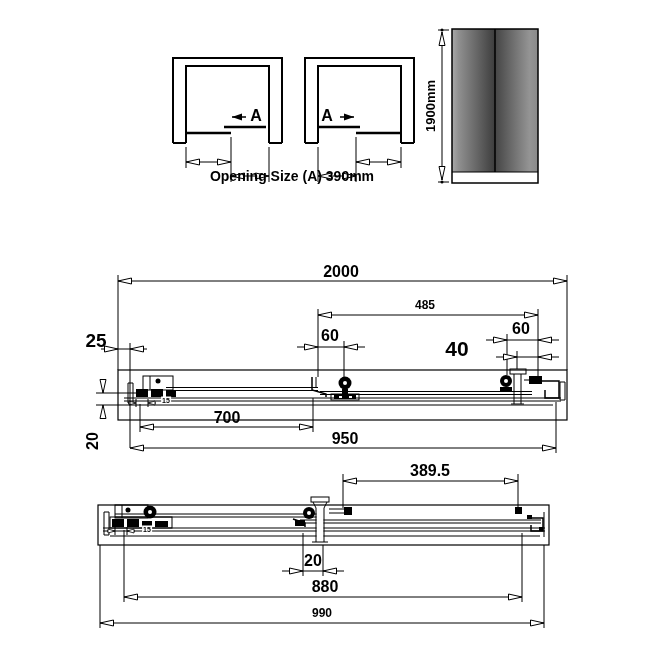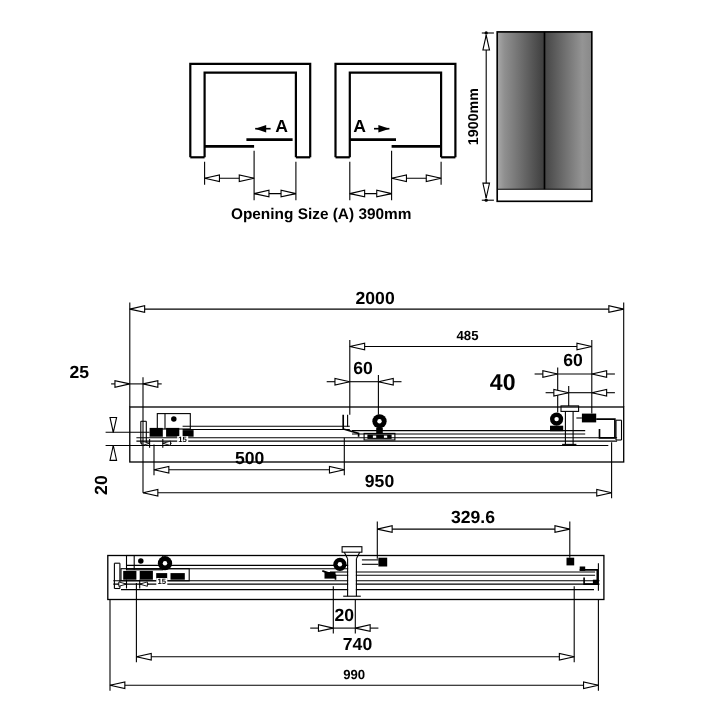--- a/index.html
+++ b/index.html
@@ -252,34 +252,34 @@
 
     <line class="w1" x1="100" y1="545" x2="100" y2="628"></line>
     <line class="w1" x1="544" y1="545" x2="544" y2="628"></line>
     <line class="w1" x1="100" y1="623" x2="544" y2="623" marker-start="url(#marr)" marker-end="url(#marr)"></line>
   </g>
 </svg>
 
 <div>
   <span class="lbl" style="left:256px;top:116px;font-size:16px">A</span>
   <span class="lbl" style="left:327px;top:116px;font-size:16px">A</span>
-  <span class="lbl" style="left:292px;top:194px;font-size:14px">Opening Size (A) 390mm</span>
+  <span class="lbl" style="left:292px;top:176px;font-size:14px">Opening Size (A) 390mm</span>
   <span class="lbl rot" style="left:430px;top:106px;font-size:13px">1900mm</span>
 
   <span class="lbl" style="left:341px;top:272px;font-size:16px">2000</span>
   <span class="lbl" style="left:425px;top:305px;font-size:12px">485</span>
   <span class="lbl" style="left:330px;top:336px;font-size:16px">60</span>
   <span class="lbl" style="left:521px;top:329px;font-size:16px">60</span>
   <span class="lbl" style="left:457px;top:348px;font-size:21px">40</span>
-  <span class="lbl" style="left:72px;top:340px;font-size:16px">25</span>
+  <span class="lbl" style="left:96px;top:340px;font-size:19px">25</span>
   <span class="lbl sm" style="left:166px;top:400px;font-size:7px">15</span>
-  <span class="lbl" style="left:227px;top:418px;font-size:16px">500</span>
+  <span class="lbl" style="left:227px;top:418px;font-size:16px">700</span>
   <span class="lbl rot" style="left:93px;top:441px;font-size:16px">20</span>
   <span class="lbl" style="left:345px;top:439px;font-size:16px">950</span>
 
-  <span class="lbl" style="left:430px;top:471px;font-size:16px">329.6</span>
+  <span class="lbl" style="left:430px;top:471px;font-size:16px">389.5</span>
   <span class="lbl" style="left:313px;top:561px;font-size:16px">20</span>
   <span class="lbl sm" style="left:147px;top:529px;font-size:7px">15</span>
-  <span class="lbl" style="left:325px;top:587px;font-size:16px">740</span>
+  <span class="lbl" style="left:325px;top:587px;font-size:16px">880</span>
   <span class="lbl" style="left:322px;top:613px;font-size:12px">990</span>
 </div>
 
 </div>
 
 </body></html>

